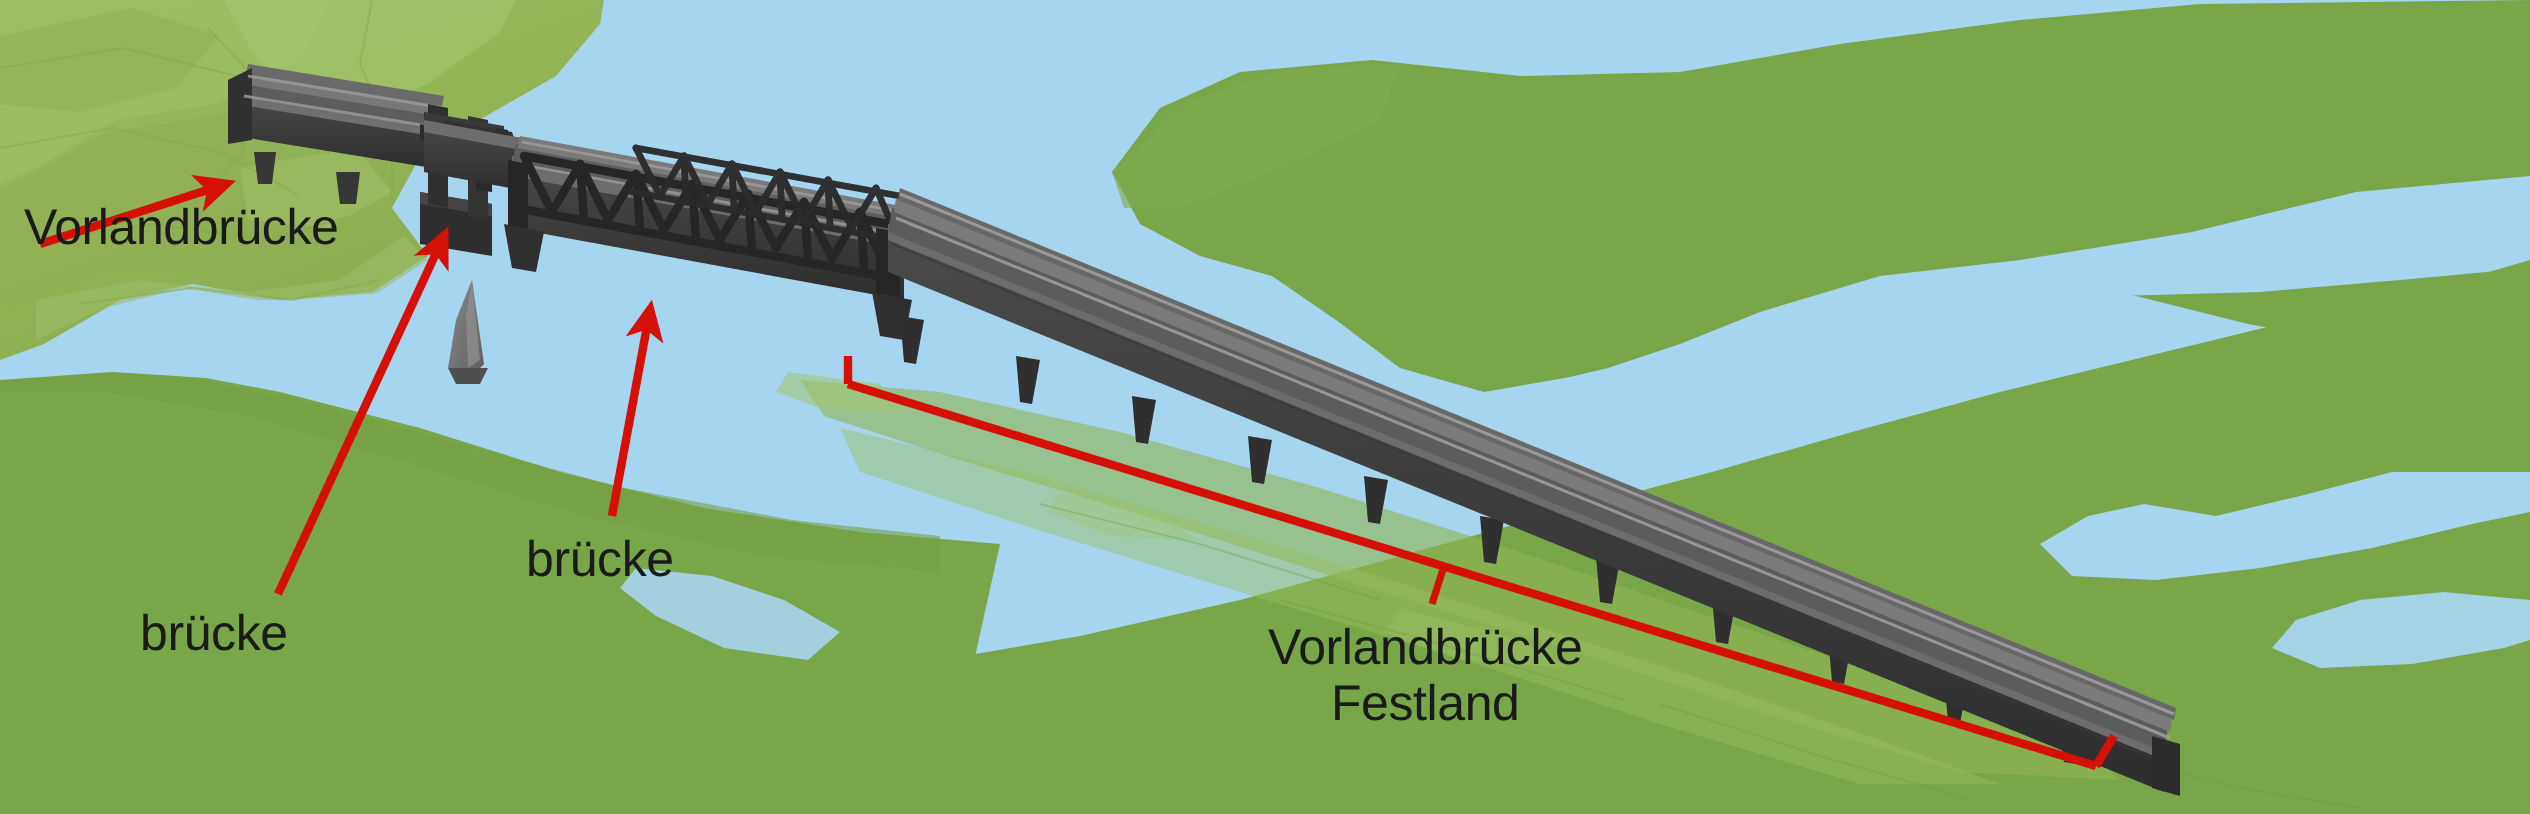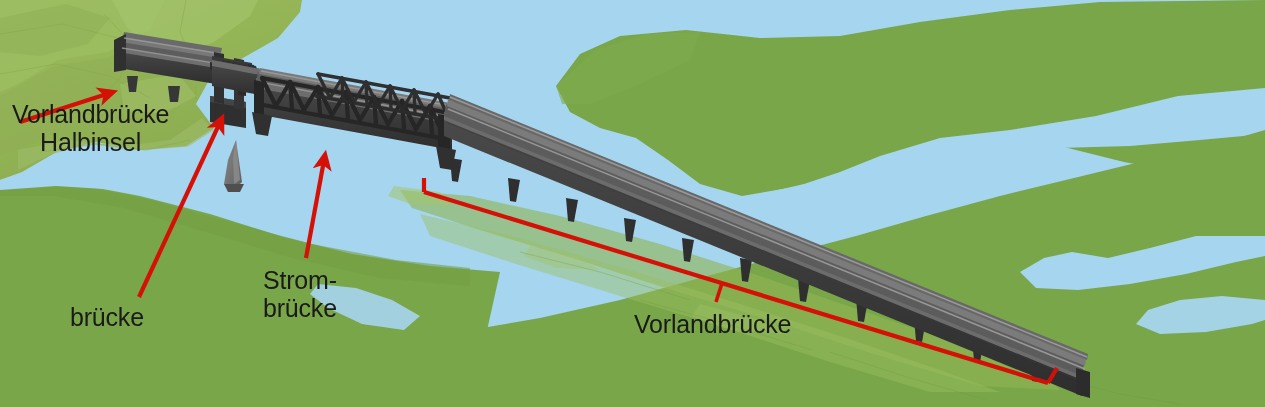--- a/index.html
+++ b/index.html
@@ -310,29 +310,28 @@
       <path d="M424,192 L1048,383"></path>
 
       <path d="M1048,383 L1057,368"></path>
 
       <path d="M722,283 L716,302" stroke-width="3.6"></path>
     </g>
   </svg>
 
   <div class="anno-label" style="left:12px; top:100px;">
     <span>Vorlandbrücke</span>
-    <span>Halbinsel</span>
   </div>
 
   <div class="anno-label" style="left:70px; top:303px;">
     <span>brücke</span>
   </div>
 
   <div class="anno-label" style="left:263px; top:266px;">
-    <span>Strom-</span>
     <span>brücke</span>
   </div>
 
   <div class="anno-label" style="left:634px; top:310px;">
     <span>Vorlandbrücke</span>
+    <span>Festland</span>
   </div>
 
 </div>
 
 </body></html>

